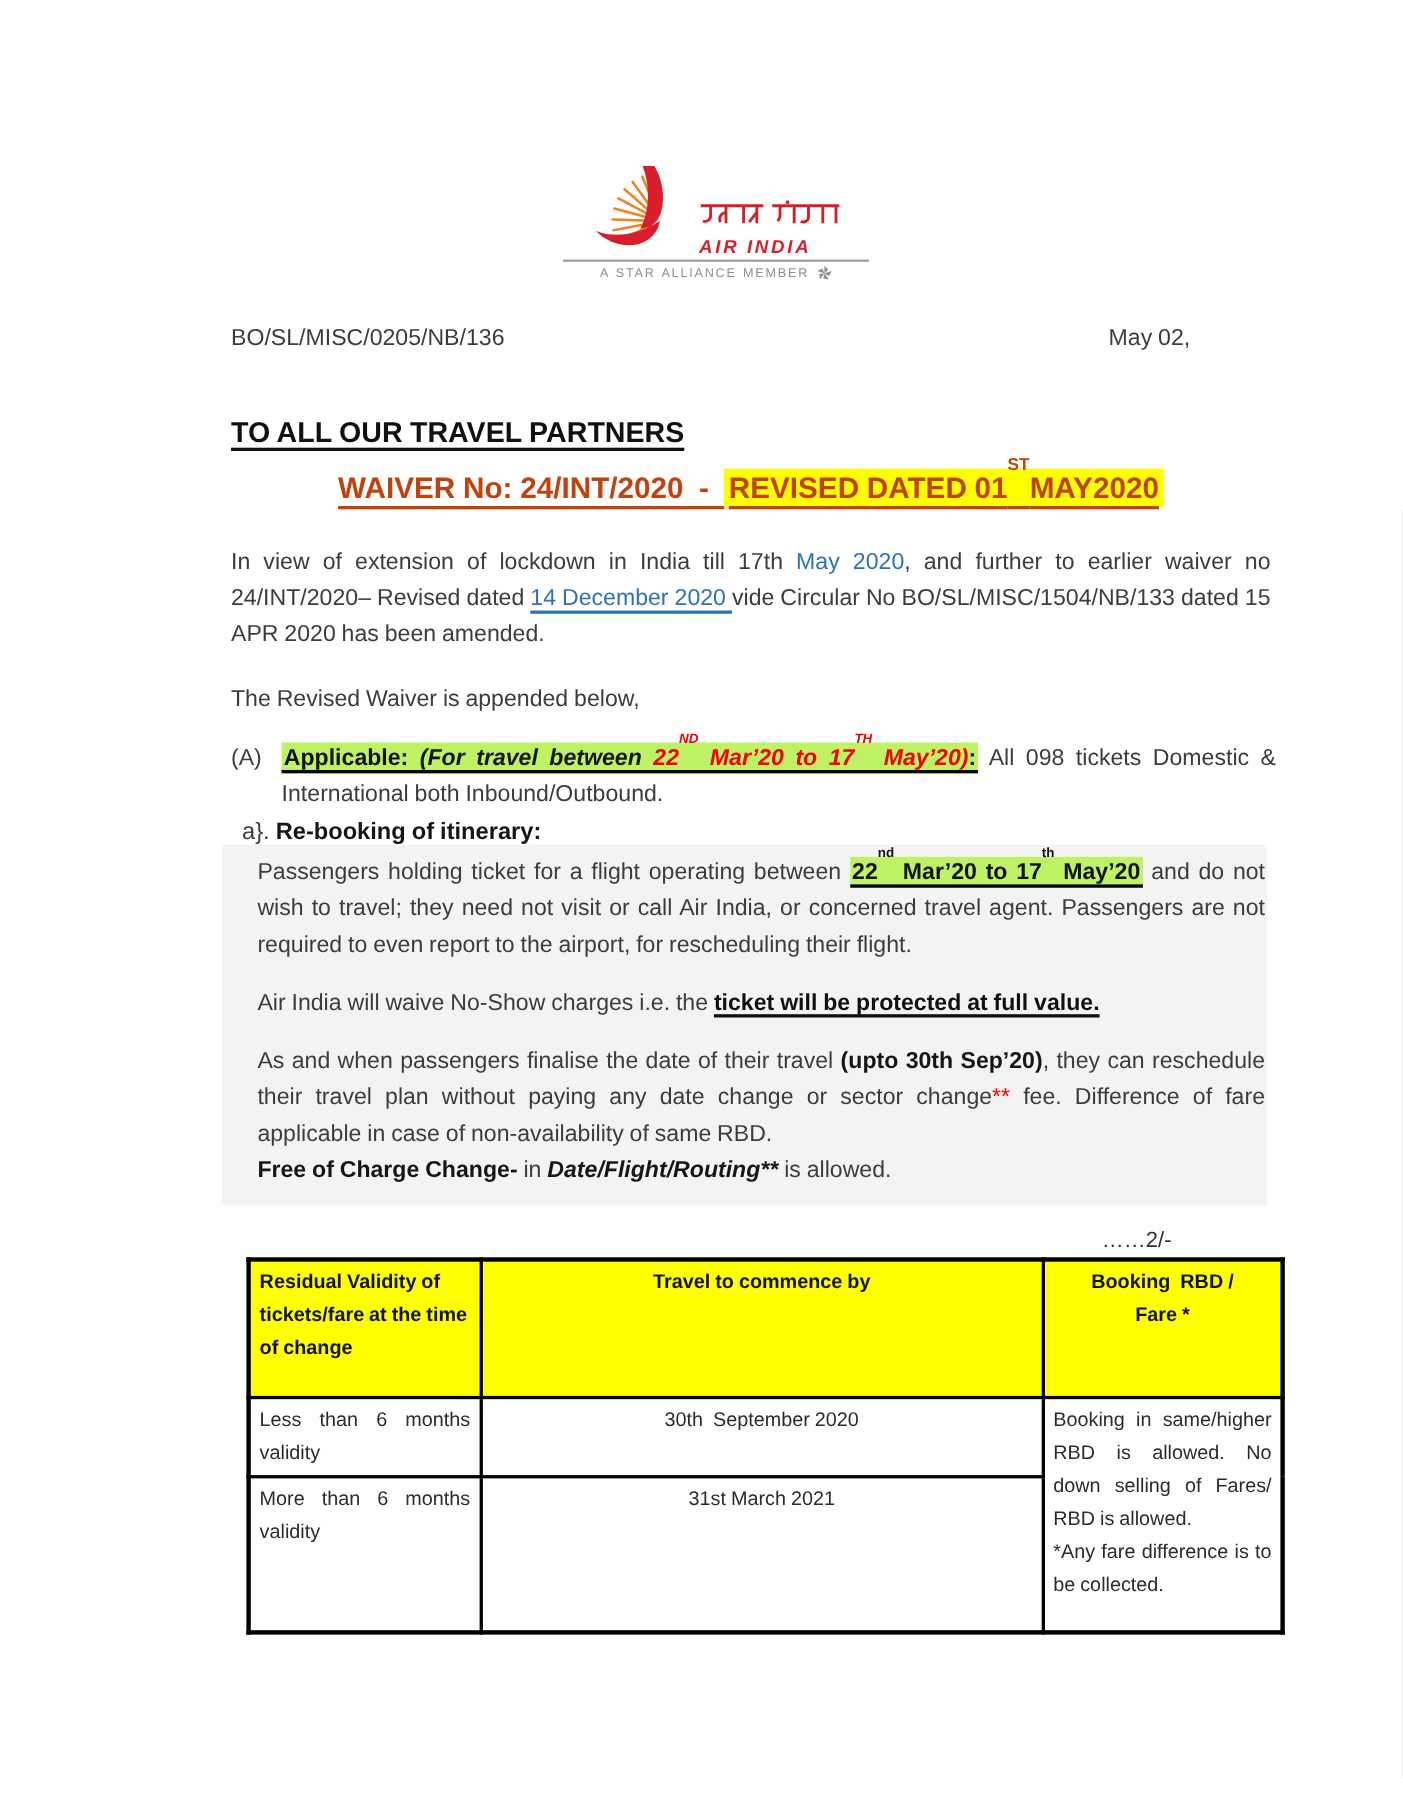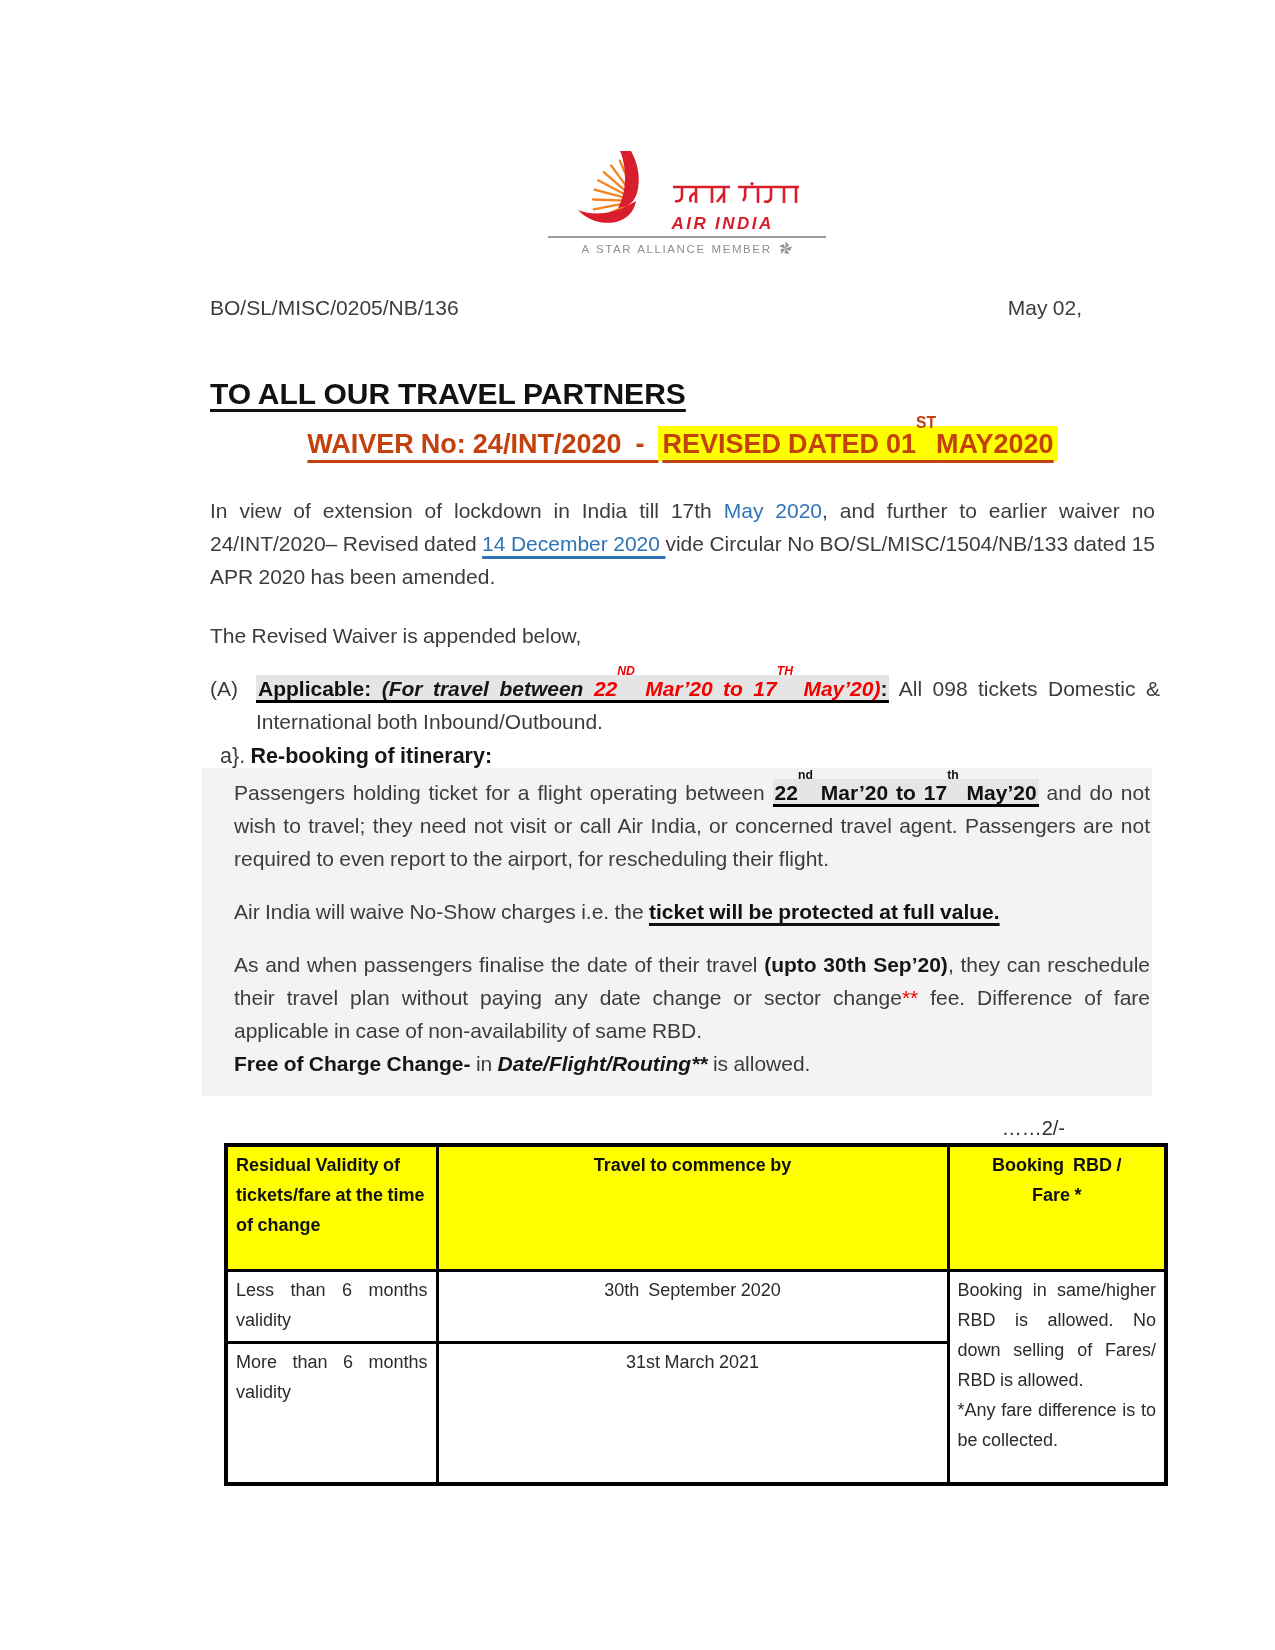--- a/index.html
+++ b/index.html
@@ -8,53 +8,53 @@
     font-family:"Liberation Sans","DejaVu Sans",sans-serif;
     font-size:21px;color:#3c3c3c;line-height:33px;overflow:hidden;
     word-spacing:-0.5px;
   }
   .abs{position:absolute;}
   .w{width:945px;}
   .just{text-align:justify;}
   b,strong{color:#161616;}
 
   
-  .logo{top:150px;left:548px;width:278px;}
+  .logo{top:150px;left:512px;width:278px;}
   .logo-top{display:flex;justify-content:center;align-items:flex-start;gap:5px;height:80px;}
   .wordmark{margin-top:32px;}
   .airline-name{font-size:17px;line-height:18px;font-weight:bold;font-style:italic;color:#d81e2c;letter-spacing:2.5px;}
   .alliance-divider{border-top:2px solid #9c9c9c;margin-top:6px;}
   .star-row{display:flex;align-items:center;justify-content:center;gap:6px;margin-top:3px;
             color:#8f8f8f;font-size:11.5px;line-height:14px;letter-spacing:1.6px;word-spacing:1px;}
 
   
   .ref{top:291px;left:210px;}
   .ref-line1{display:flex;justify-content:space-between;}
   .ref-date{padding-right:73px;}
 
-  .salutation{top:377px;left:210px;font-size:30px;font-weight:bold;color:#111;
+  .salutation{top:377px;left:210px;font-size:26px;font-weight:bold;color:#111;
     text-decoration:underline;text-decoration-thickness:2.5px;text-underline-offset:5px;text-decoration-skip-ink:none;}
 
   .waiver-title{top:424px;left:210px;text-align:center;font-size:27px;font-weight:bold;color:#c2410c;
     text-decoration:underline;text-decoration-thickness:3px;text-underline-offset:7px;text-decoration-skip-ink:none;
     line-height:40px;}
   .waiver-title .t-hl{background:#ffff00;padding:3px 4px 2px 4px;}
   .sup{font-size:0.58em;vertical-align:top;position:relative;top:-1px;line-height:0;}
 
   
   .p1{top:494px;left:210px;}
   .blue{color:#2e74b5;}
   .link{color:#2e74b5;text-decoration:underline;text-decoration-thickness:2.5px;text-underline-offset:5px;
         text-decoration-skip-ink:none;cursor:pointer;}
   .revised-line{top:619px;left:210px;}
 
   
   .section-a{top:672px;left:210px;width:950px;padding-left:46px;box-sizing:border-box;}
   .a-marker{position:absolute;left:0;top:0;}
-  .hl{background:#e5e5e5;border-bottom:3px solid #000;padding:2px 2px 0 2px;
+  .hl{background:#bef264;border-bottom:3px solid #000;padding:2px 2px 0 2px;
       -webkit-box-decoration-break:clone;box-decoration-break:clone;}
   .bi{font-style:italic;font-weight:bold;}
   .red{color:#f40000;}
 
   .rebooking{top:740px;left:220px;font-size:21.5px;}
 
   
   .gray{top:768px;left:202px;width:950px;background:#f3f3f3;padding:8px 2px 16px 32px;box-sizing:border-box;}
   .gray p{margin:0;}
   .gray .sp{margin-top:20px;}

